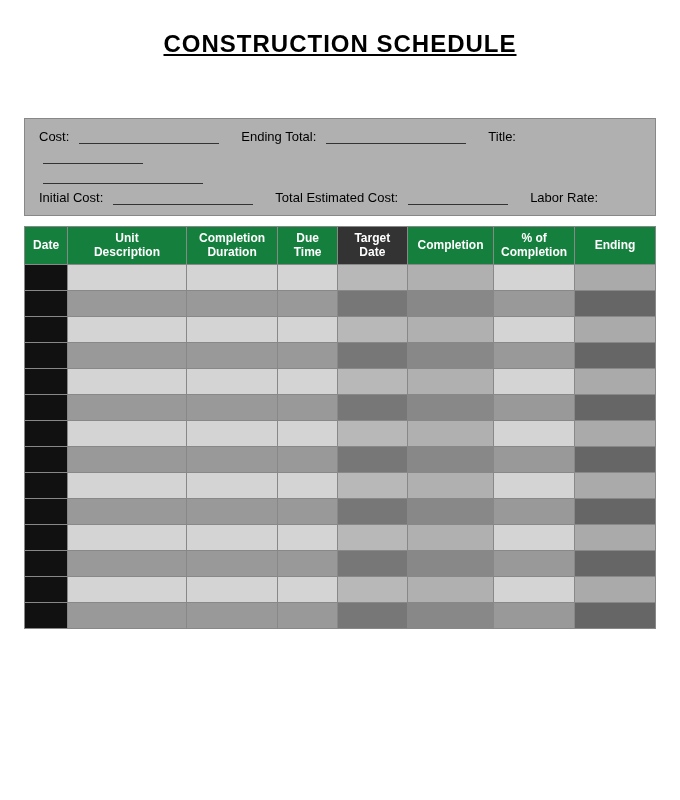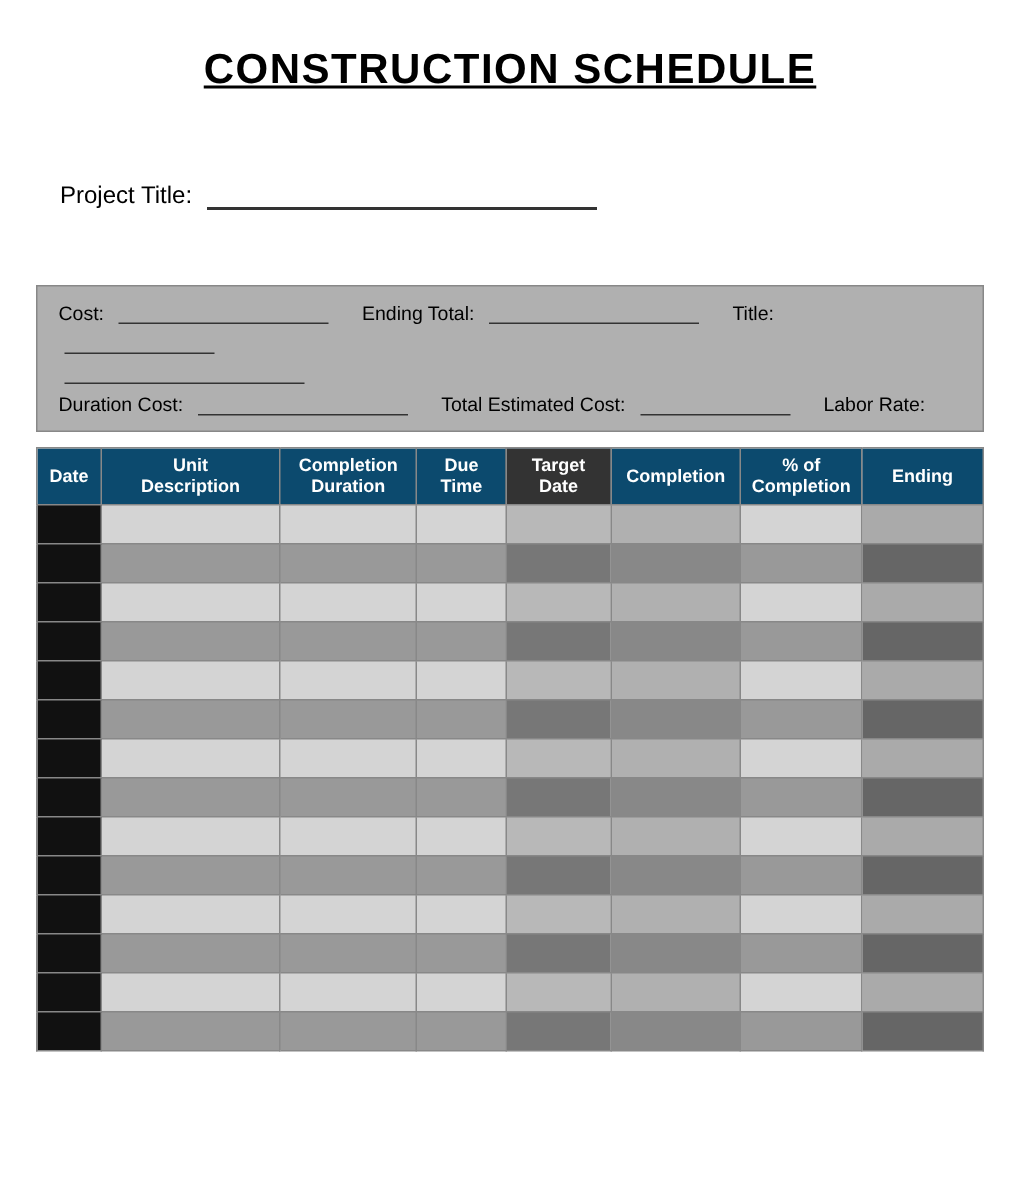--- a/index.html
+++ b/index.html
@@ -13,21 +13,21 @@
     }
     .page {
       width: 680px;
       min-height: 800px;
       background: #fff;
       padding: 20px 24px 20px 24px;
       position: relative;
     }
     .page-title {
       text-align: center;
-      font-size: 28px;
+      font-size: 24px;
       font-weight: bold;
       text-decoration: underline;
       margin-bottom: 60px;
       margin-top: 10px;
       letter-spacing: 1px;
     }
     .project-title-row {
       margin-bottom: 50px;
       margin-left: 16px;
       font-size: 16px;
@@ -78,21 +78,21 @@
       width: 100%;
       border-collapse: collapse;
       font-size: 12px;
     }
     .schedule-table th, .schedule-table td {
       border: 1px solid #888;
       text-align: center;
       padding: 0;
     }
     .schedule-table thead tr {
-      background: #0c4a6e;
+      background: #15803d;
       color: #fff;
     }
     .schedule-table thead th {
       padding: 4px 2px;
       font-weight: bold;
       font-size: 12px;
       line-height: 1.2;
     }
     .schedule-table thead th.target-date {
       background: #333;
@@ -110,39 +110,35 @@
     .col-pct     { width: 75px; }
     .col-bal     { width: 75px; }
   </style>
 </head>
 <body>
 
 <div class="page">
 
   <div class="page-title">CONSTRUCTION SCHEDULE</div>
 
-  <div class="project-title-row">
-    <span class="label">Project Title:</span>
-    <span class="project-title-line"></span>
-  </div>
 
   <div class="info-box">
     <div class="info-row">
       <span class="info-label">Cost:</span>
       <span class="info-line info-line-md"></span>
       <span class="info-label">Ending Total:</span>
       <span class="info-line info-line-md"></span>
       <span class="info-label">Title:</span>
       <span class="info-line info-line-sm"></span>
     </div>
     <div class="info-row">
       <span class="info-line" style="min-width:160px;"></span>
     </div>
     <div class="info-row">
-      <span class="info-label">Duration Cost:</span>
+      <span class="info-label">Initial Cost:</span>
       <span class="info-line info-line-md"></span>
       <span class="info-label">Total Estimated Cost:</span>
       <span class="info-line info-line-sm"></span>
       <span class="info-label">Labor Rate:</span>
     </div>
   </div>
 
   <table class="schedule-table">
     <thead>
       <tr>

